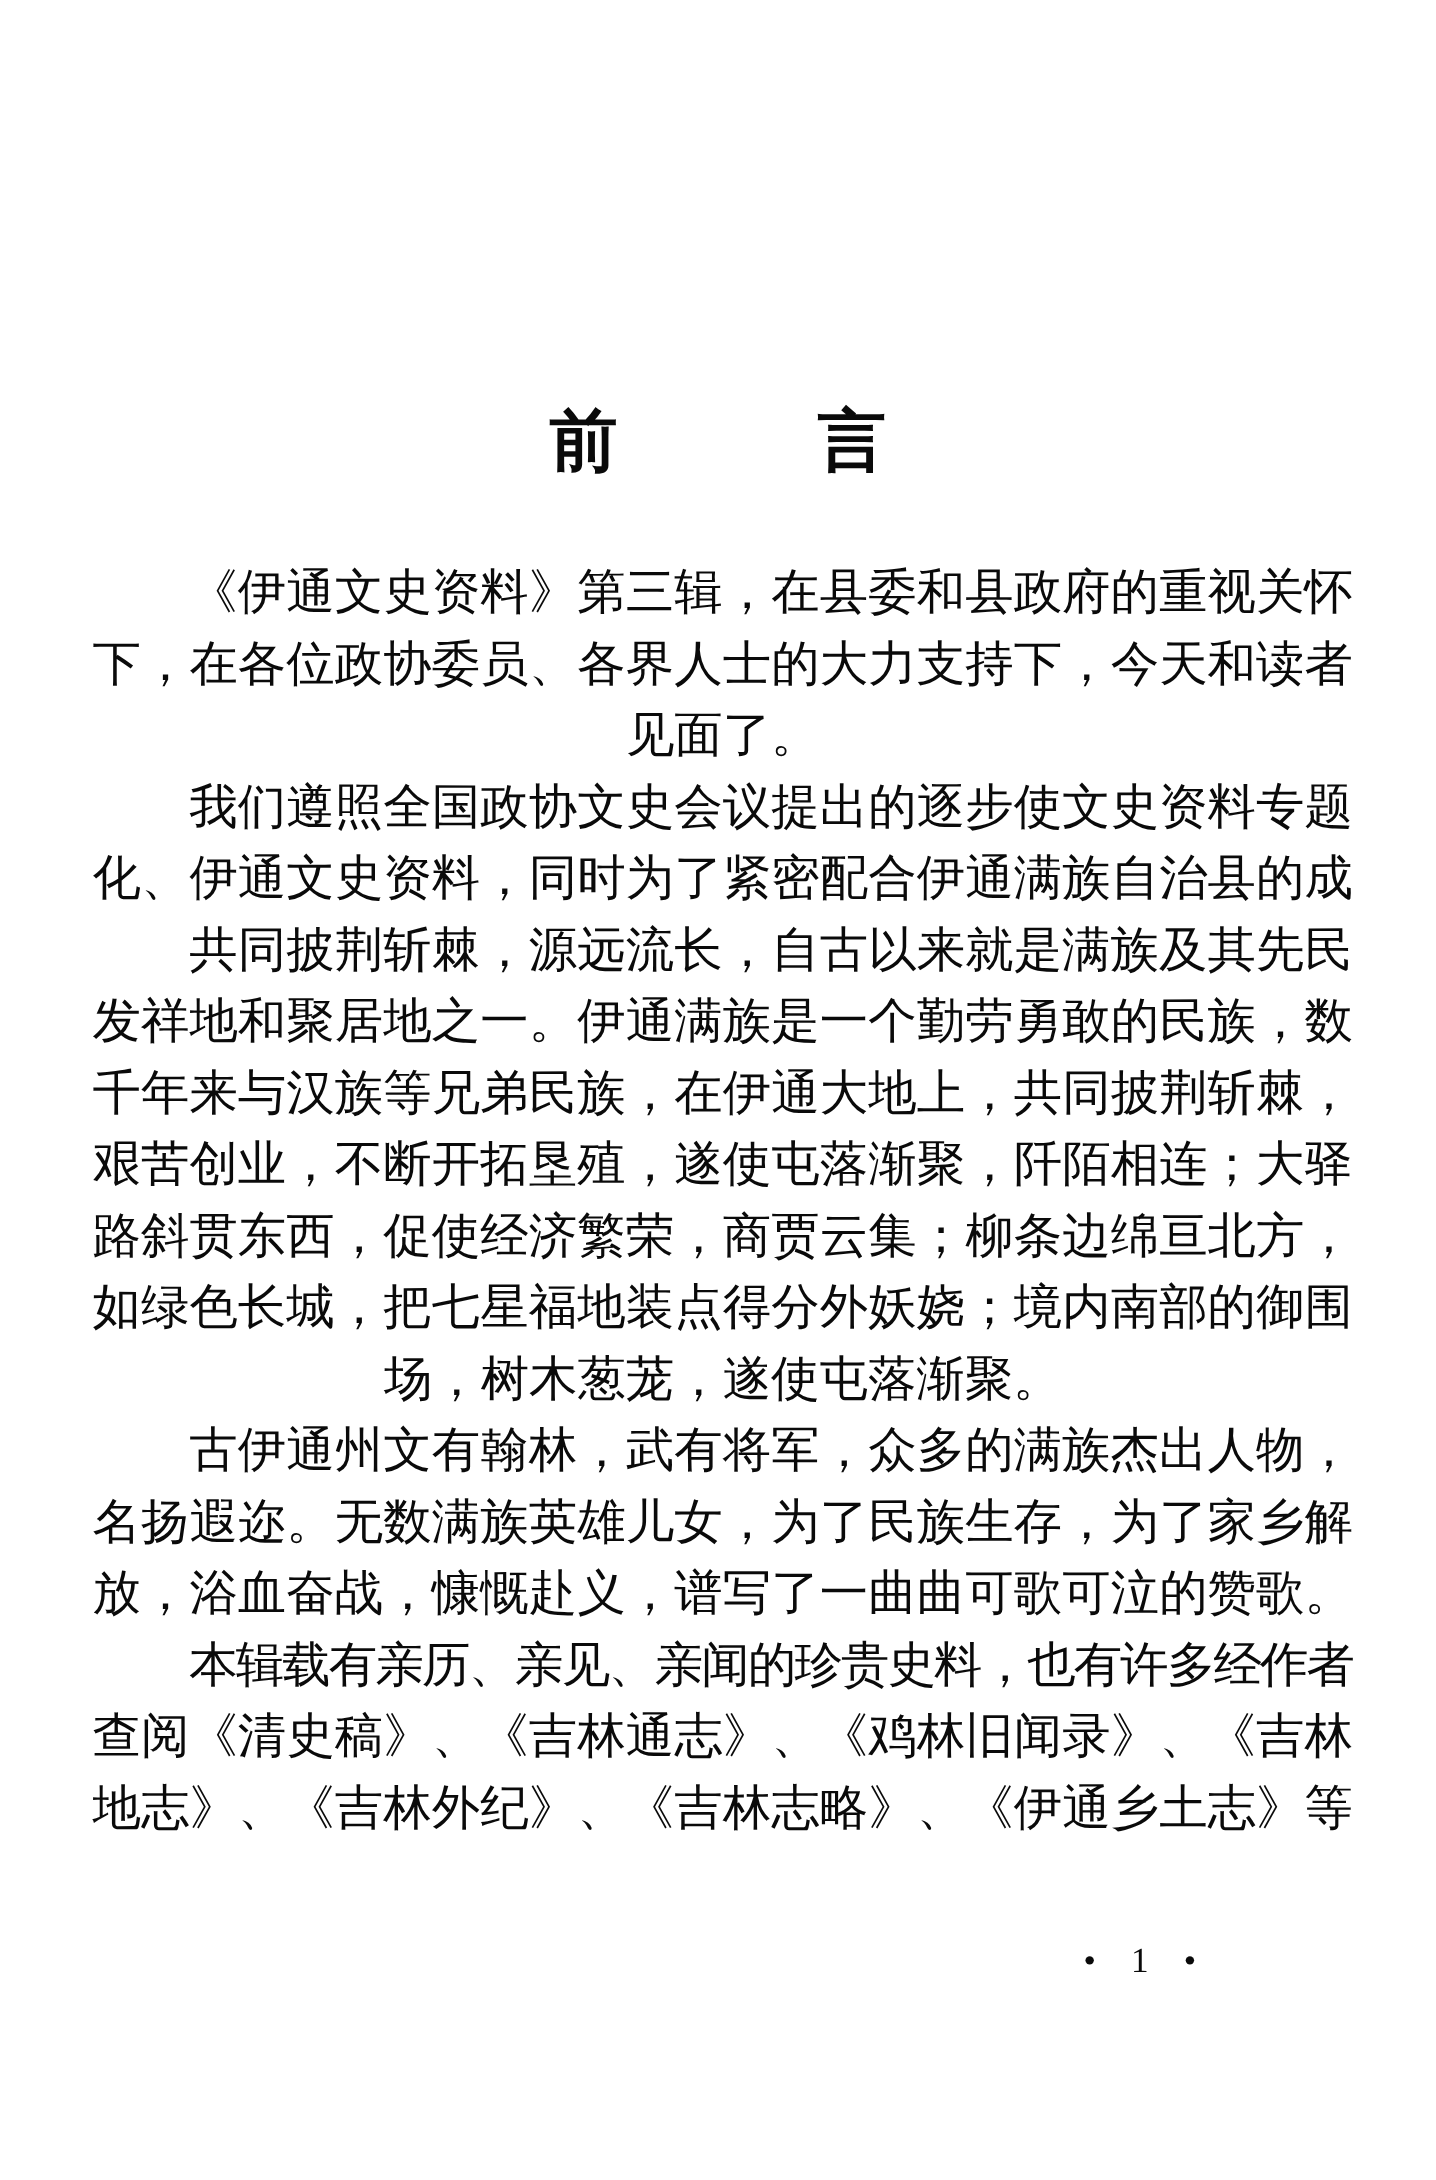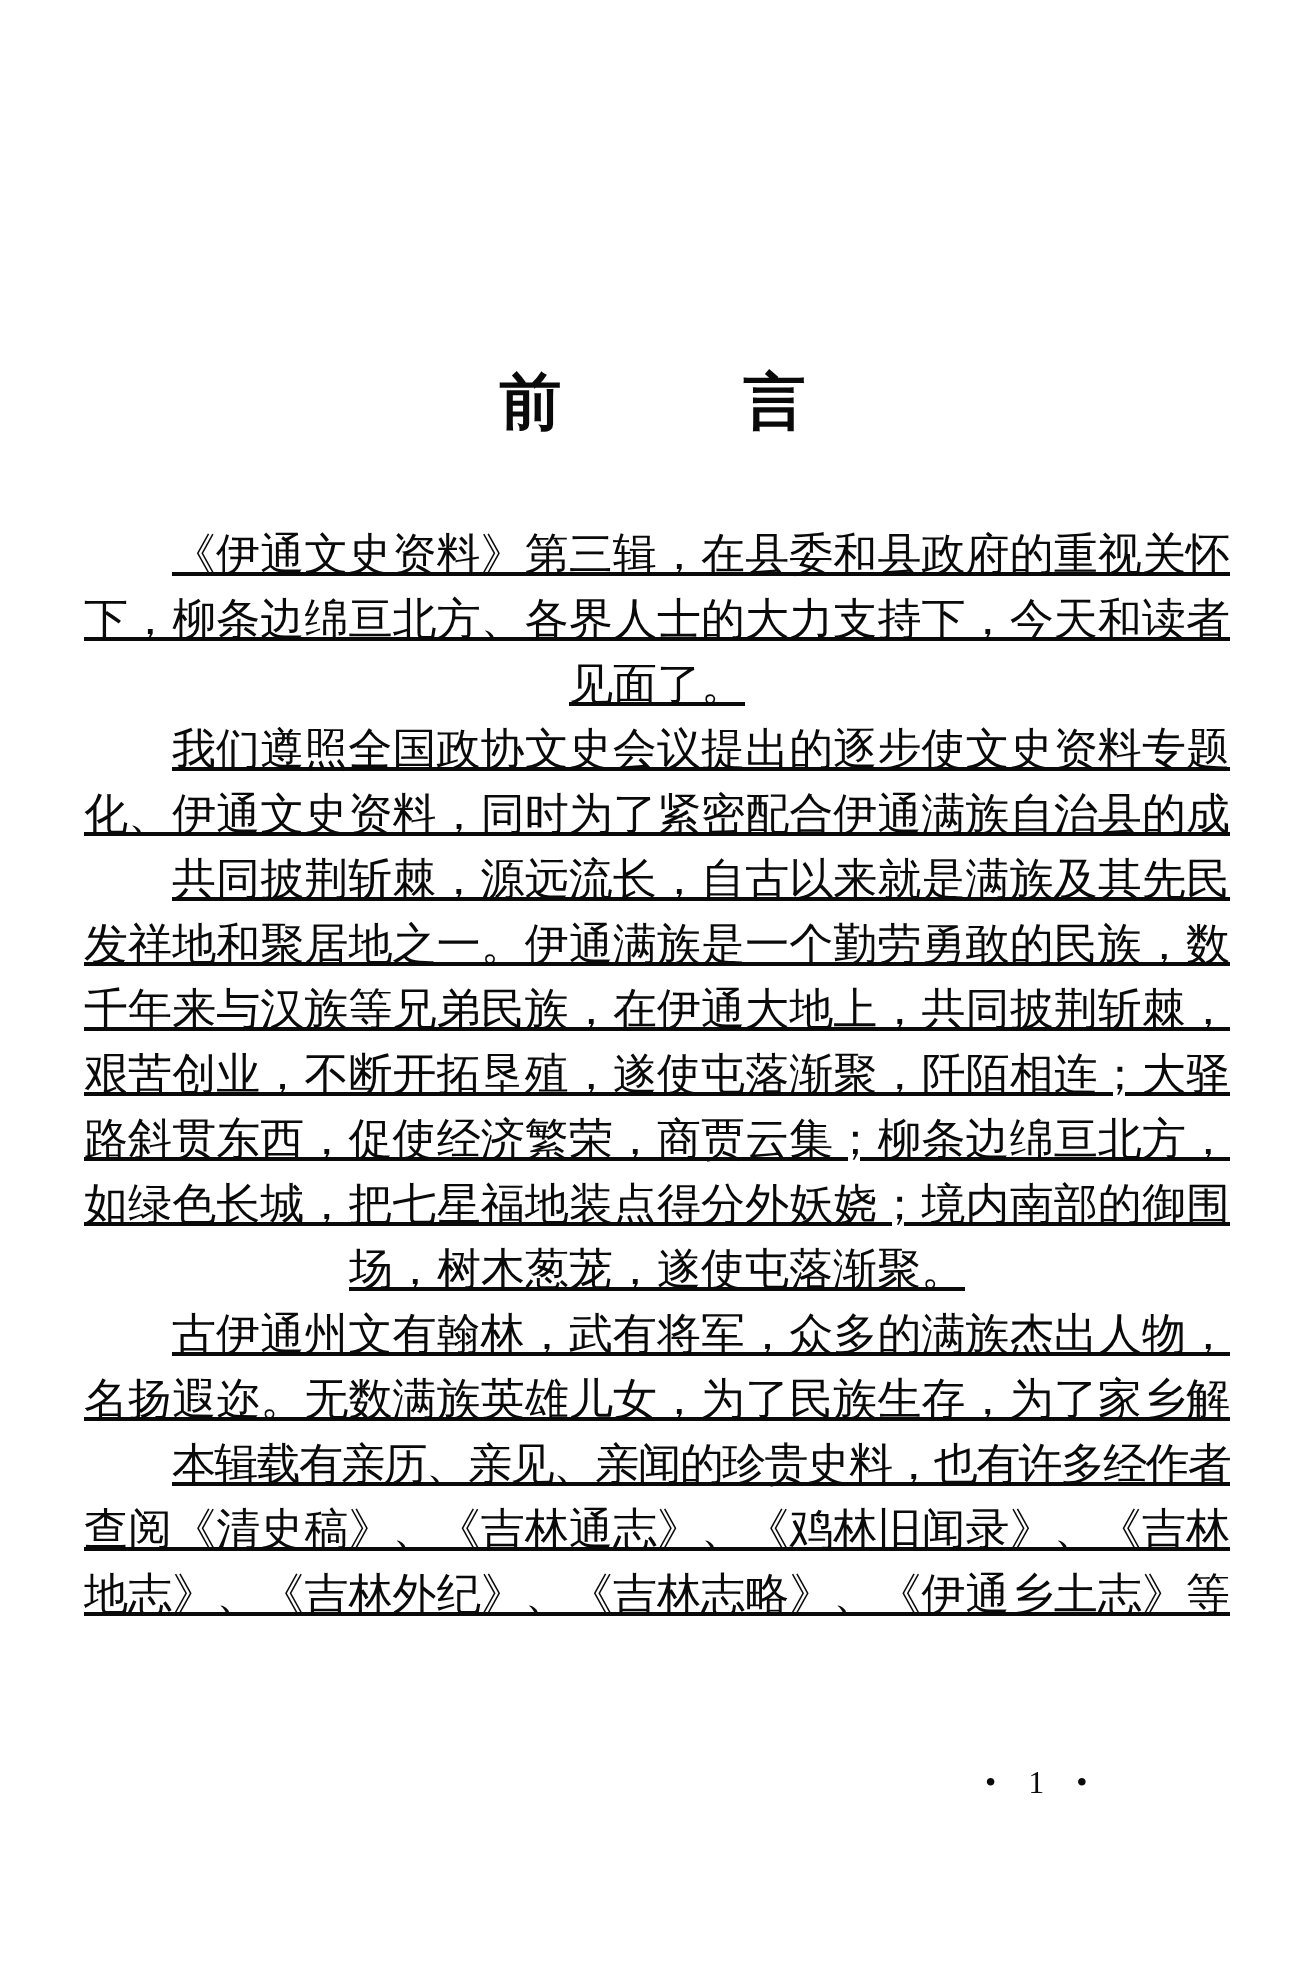--- a/index.html
+++ b/index.html
@@ -24,24 +24,23 @@
     display: flex;
     justify-content: center;
     gap: 182px;
     font-size: 62px;
     font-weight: bold;
     line-height: 80px;
     letter-spacing: 0;
   }
   .body-text {
     position: absolute;
-    top: 522px;
+    top: 506px;
     left: 84px;
     width: 1146px;
-    text-decoration: underline;
   }
   .line {
     font-size: 44px;
     line-height: 65px;
     height: 65px;
     white-space: normal;
     text-align: center;
   }
   .line.fill {
     text-align: justify;
@@ -71,33 +70,34 @@
 
 <div class="page">
 
   <div class="title-row">
     <span>前</span>
     <span>言</span>
   </div>
 
   <div class="body-text">
     <div class="line indent fill">《伊通文史资料》第三辑，在县委和县政府的重视关怀</div>
-    <div class="line fill">下，柳条边绵亘北方、各界人士的大力支持下，今天和读者</div>
+    <div class="line fill">下，在各位政协委员、各界人士的大力支持下，今天和读者</div>
     <div class="line">见面了。</div>
     <div class="line indent fill">我们遵照全国政协文史会议提出的逐步使文史资料专题</div>
     <div class="line fill">化、伊通文史资料，同时为了紧密配合伊通满族自治县的成</div>
     <div class="line indent fill">共同披荆斩棘，源远流长，自古以来就是满族及其先民</div>
     <div class="line fill">发祥地和聚居地之一。伊通满族是一个勤劳勇敢的民族，数</div>
     <div class="line fill">千年来与汉族等兄弟民族，在伊通大地上，共同披荆斩棘，</div>
     <div class="line fill">艰苦创业，不断开拓垦殖，遂使屯落渐聚，阡陌相连；大驿</div>
     <div class="line fill">路斜贯东西，促使经济繁荣，商贾云集；柳条边绵亘北方，</div>
     <div class="line fill">如绿色长城，把七星福地装点得分外妖娆；境内南部的御围</div>
     <div class="line">场，树木葱茏，遂使屯落渐聚。</div>
     <div class="line indent fill">古伊通州文有翰林，武有将军，众多的满族杰出人物，</div>
     <div class="line fill">名扬遐迩。无数满族英雄儿女，为了民族生存，为了家乡解</div>
+    <div class="line fill">放，浴血奋战，慷慨赴义，谱写了一曲曲可歌可泣的赞歌。</div>
     <div class="line indent fill tight">本辑载有亲历、亲见、亲闻的珍贵史料，也有许多经作者</div>
     <div class="line fill">查阅《清史稿》、《吉林通志》、《鸡林旧闻录》、《吉林</div>
     <div class="line fill">地志》、《吉林外纪》、《吉林志略》、《伊通乡土志》等</div>
   </div>
 
   <div class="page-number">• 1 •</div>
 
 </div>
 
 </body></html>

